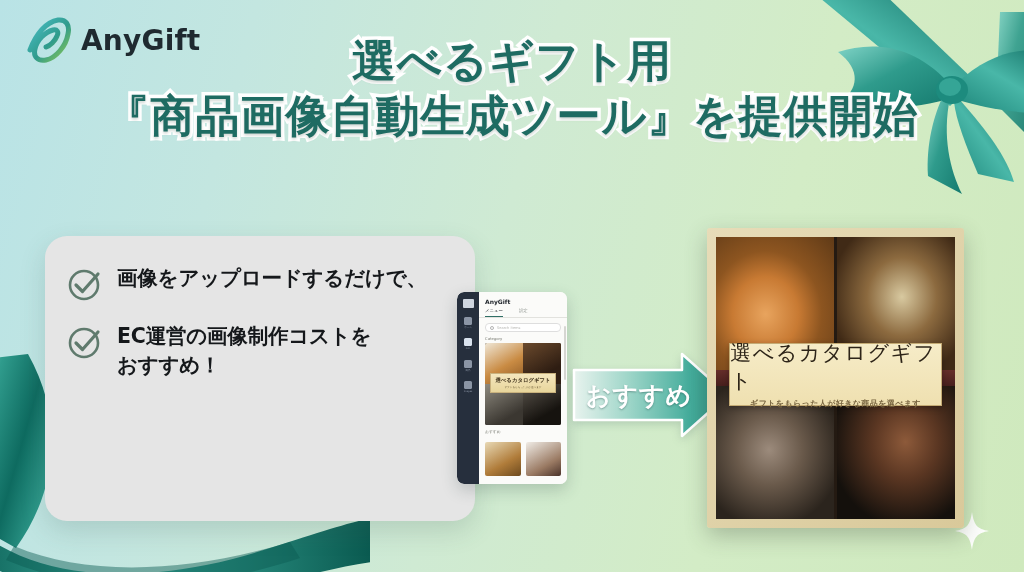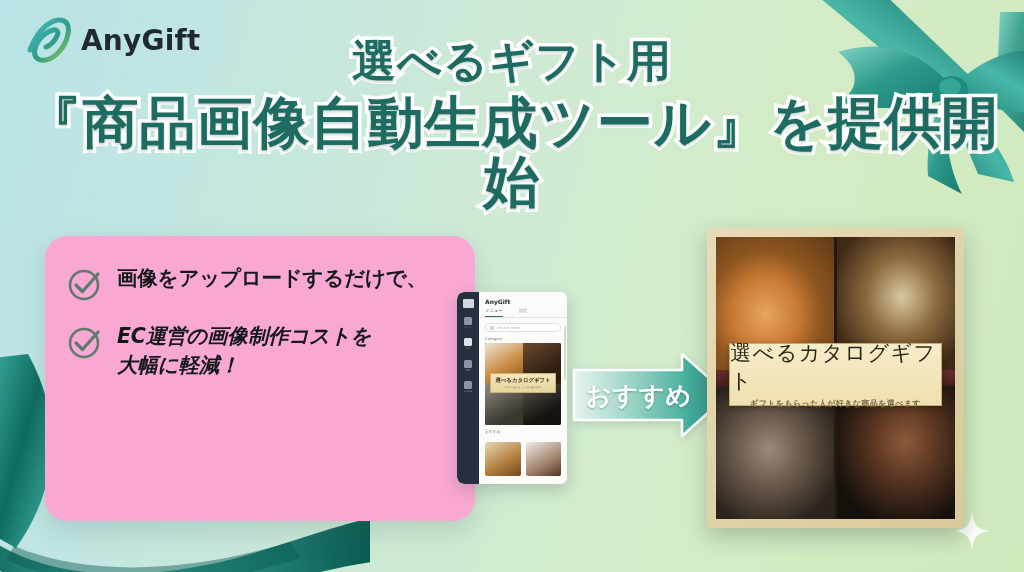--- a/index.html
+++ b/index.html
@@ -32,31 +32,31 @@
   .headline{position:absolute;left:0;top:38px;width:1024px;text-align:center;
             pointer-events:none;}
   .hl-line{
     font-family:"DejaVu Sans","Liberation Sans",sans-serif;
     font-weight:700;color:#1e6b62;line-height:1.06;
     -webkit-text-stroke:7px #ffffff;paint-order:stroke fill;
     text-shadow:0 2px 3px rgba(120,140,130,.35);
     letter-spacing:1px;
   }
   .hl-1{font-size:44px;}
-  .hl-2{font-size:56px;margin-top:8px;}
+  .hl-2{font-size:44px;margin-top:8px;}
 
   
   .card{
     position:absolute;left:45px;top:236px;width:430px;height:285px;
-    background:#f9a8d4;border-radius:22px;
+    background:#e5e5e5;border-radius:22px;
     box-shadow:0 10px 26px rgba(60,90,85,.18);
     padding:28px 22px 0 22px;
   }
   .bullet{display:flex;align-items:flex-start;gap:14px;margin-bottom:20px;}
-  .bullet:last-child{margin-bottom:0;font-style:italic;}
+  .bullet:last-child{margin-bottom:0;}
   .check{flex:0 0 auto;width:36px;height:36px;margin-top:2px;}
   .btext{font-size:20.5px;font-weight:700;color:#15181b;line-height:1.42;
          letter-spacing:-.2px;}
   .btext span{display:block;white-space:nowrap;}
 
   
   .mock{
     position:absolute;left:457px;top:292px;width:110px;height:192px;
     background:#f7f7f5;border-radius:7px;overflow:hidden;
     box-shadow:0 6px 16px rgba(40,60,60,.22);
@@ -240,21 +240,21 @@
 
   <div class="bullet">
     <span class="check">
       <svg viewBox="0 0 36 36">
         <circle cx="17" cy="19" r="14" fill="none" stroke="#5f7a6d" stroke-width="2.6"></circle>
         <path d="M9 19 L15.5 25.5 L31 8" fill="none" stroke="#5f7a6d" stroke-width="3.2" stroke-linecap="round" stroke-linejoin="round"></path>
       </svg>
     </span>
     <span class="btext">
       <span>EC運営の画像制作コストを</span>
-      <span>大幅に軽減！</span>
+      <span>おすすめ！</span>
     </span>
   </div>
 
 </div>
 
 <div class="mock">
   <div class="mock-rail">
     <span class="rail-logo"></span>
     <span class="rail-item">
       <span class="rail-ic"></span>

